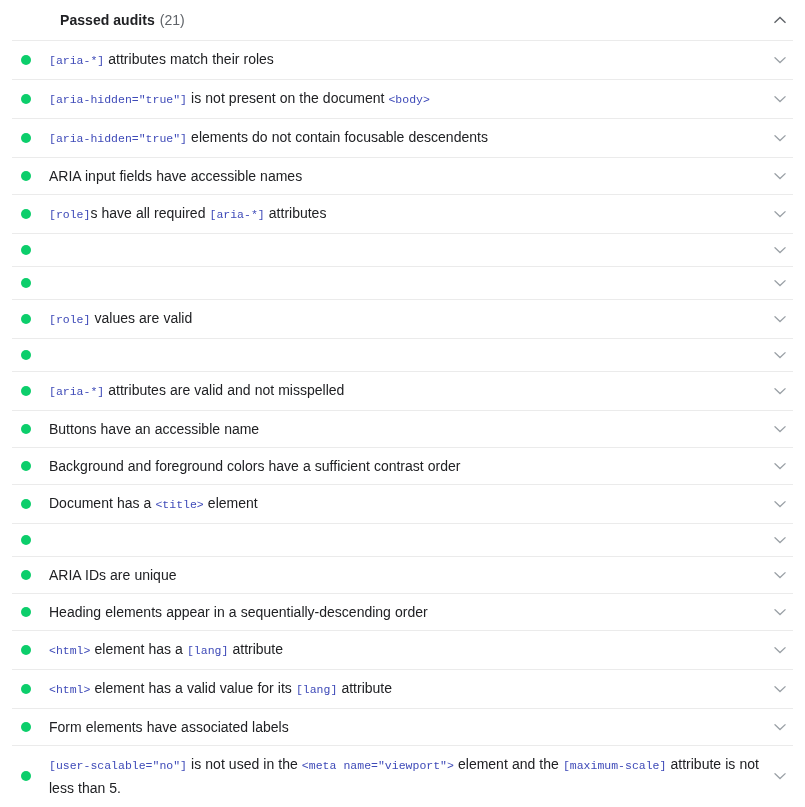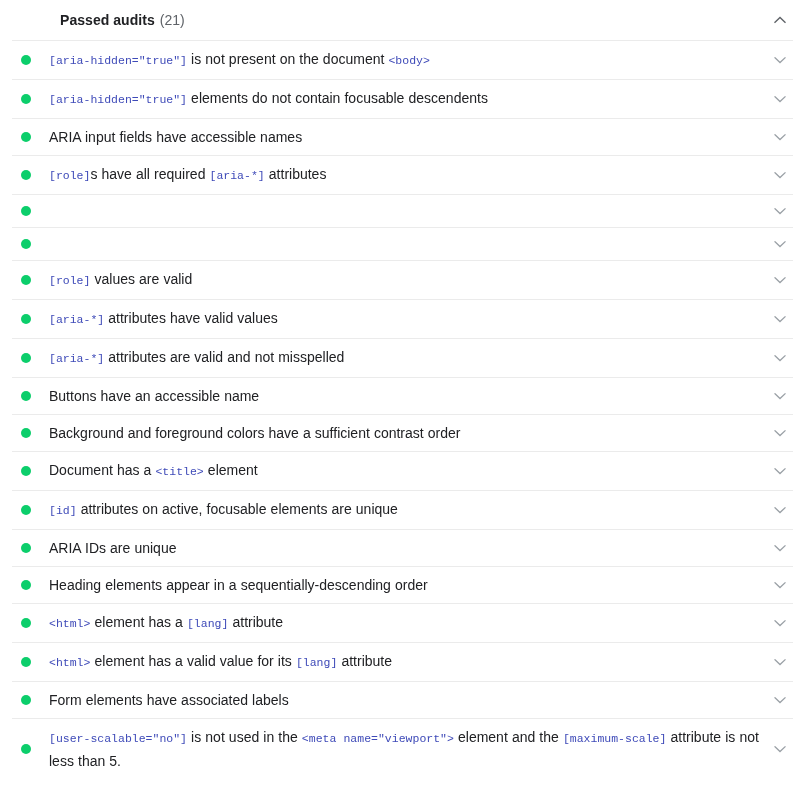--- a/index.html
+++ b/index.html
@@ -128,20 +128,29 @@
     <span class="clump-title">Passed audits</span>
     <span class="clump-count">(21)</span>
     <span class="header-chevron">
       <svg width="12" height="8" viewBox="0 0 12 8" aria-hidden="true">
         <path d="M1 6.2 L6 1.5 L11 6.2" fill="none" stroke="#5f6368" stroke-width="1.4" stroke-linecap="square"></path>
       </svg>
     </span>
   </div>
 
   <ul class="audit-list" id="audit-list">
+      <li class="audit-row first">
+        <span class="score-dot" style="background: rgb(12, 206, 107);"></span>
+        <span class="audit-title"><code style="color: rgb(62, 74, 184);">[aria-*]</code> attributes match their roles</span>
+        <span class="row-chevron">
+          <svg width="12" height="8" viewBox="0 0 12 8" aria-hidden="true">
+            <path d="M1 1.8 L6 6.5 L11 1.8" fill="none" stroke="#9aa0a6" stroke-width="1.3" stroke-linecap="square"></path>
+          </svg>
+        </span>
+      </li>
       <li class="audit-row">
         <span class="score-dot" style="background: rgb(12, 206, 107);"></span>
         <span class="audit-title"><code style="color: rgb(62, 74, 184);">[aria-hidden="true"]</code> is not present on the document <code style="color: rgb(62, 74, 184); text-align: center;">&lt;body&gt;</code></span>
         <span class="row-chevron">
           <svg width="12" height="8" viewBox="0 0 12 8" aria-hidden="true">
             <path d="M1 1.8 L6 6.5 L11 1.8" fill="none" stroke="#9aa0a6" stroke-width="1.3" stroke-linecap="square"></path>
           </svg>
         </span>
       </li>
       <li class="audit-row">
@@ -191,21 +200,20 @@
         <span class="score-dot" style="background: rgb(12, 206, 107);"></span>
         <span class="audit-title"><code style="color: rgb(62, 74, 184);">[role]</code> values are valid</span>
         <span class="row-chevron">
           <svg width="12" height="8" viewBox="0 0 12 8" aria-hidden="true">
             <path d="M1 1.8 L6 6.5 L11 1.8" fill="none" stroke="#9aa0a6" stroke-width="1.3" stroke-linecap="square"></path>
           </svg>
         </span>
       </li>
       <li class="audit-row">
         <span class="score-dot" style="background: rgb(12, 206, 107);"></span>
-        <span class="audit-title"><code style="color: rgb(62, 74, 184);">[aria-*]</code> attributes have valid values</span>
         <span class="row-chevron">
           <svg width="12" height="8" viewBox="0 0 12 8" aria-hidden="true">
             <path d="M1 1.8 L6 6.5 L11 1.8" fill="none" stroke="#9aa0a6" stroke-width="1.3" stroke-linecap="square"></path>
           </svg>
         </span>
       </li>
       <li class="audit-row">
         <span class="score-dot" style="background: rgb(12, 206, 107);"></span>
         <span class="audit-title"><code style="color: rgb(62, 74, 184);">[aria-*]</code> attributes are valid and not misspelled</span>
         <span class="row-chevron">
@@ -236,21 +244,20 @@
         <span class="score-dot" style="background: rgb(12, 206, 107);"></span>
         <span class="audit-title">Document has a <code style="color: rgb(62, 74, 184);">&lt;title&gt;</code> element</span>
         <span class="row-chevron">
           <svg width="12" height="8" viewBox="0 0 12 8" aria-hidden="true">
             <path d="M1 1.8 L6 6.5 L11 1.8" fill="none" stroke="#9aa0a6" stroke-width="1.3" stroke-linecap="square"></path>
           </svg>
         </span>
       </li>
       <li class="audit-row">
         <span class="score-dot" style="background: rgb(12, 206, 107);"></span>
-        <span class="audit-title"><code style="color: rgb(62, 74, 184);">[id]</code> attributes on active, focusable elements are unique</span>
         <span class="row-chevron">
           <svg width="12" height="8" viewBox="0 0 12 8" aria-hidden="true">
             <path d="M1 1.8 L6 6.5 L11 1.8" fill="none" stroke="#9aa0a6" stroke-width="1.3" stroke-linecap="square"></path>
           </svg>
         </span>
       </li>
       <li class="audit-row">
         <span class="score-dot" style="background: rgb(12, 206, 107);"></span>
         <span class="audit-title">ARIA IDs are unique</span>
         <span class="row-chevron">

